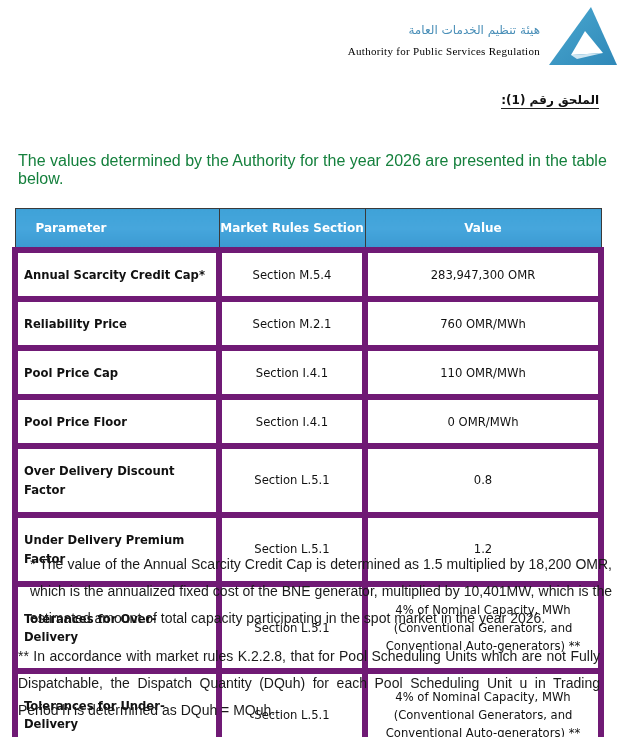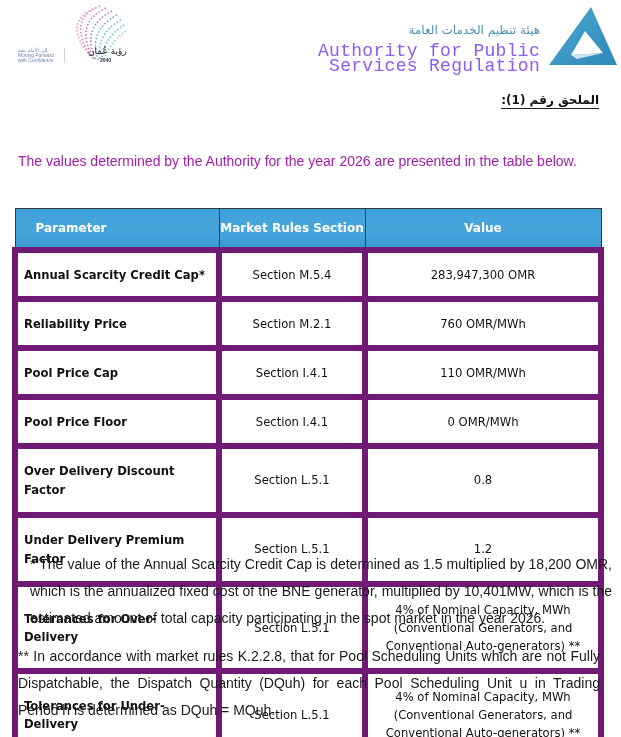--- a/index.html
+++ b/index.html
@@ -6,63 +6,46 @@
     body { width: 621px; height: 737px; position: relative; overflow: hidden; font-family: "Liberation Sans", sans-serif; color: #111; }
 
     .header { position: absolute; left: 0; top: 0; width: 621px; height: 75px; }
     .vision-logo { position: absolute; left: 8px; top: 2px; width: 135px; height: 66px; }
     .vision-caption { position: absolute; left: 10px; top: 46px; font-size: 5px; line-height: 5px; color: #6a86b8; width: 44px; border-right: 1px solid #c8d0dc; padding-right: 2px; }
     .vision-name { position: absolute; left: 80px; top: 44px; font-size: 9px; color: #222; font-family: "DejaVu Sans", sans-serif; }
     .vision-year { position: absolute; left: 92px; top: 55px; font-size: 5px; color: #333; font-weight: bold; }
 
     .authority { position: absolute; left: 278px; top: 18px; width: 262px; text-align: right; }
     .authority-ar { font-family: "DejaVu Sans", sans-serif; font-size: 12px; color: #4a8fb8; line-height: 24px; letter-spacing: 1px; direction: rtl; }
-    .authority-en { font-family: Liberation Mono, monospace; font-size: 18px; color: #8b5cf6; line-height: 15px; letter-spacing: 0.3px; margin-top: 2px; }
+    .authority-en { font-family: Liberation Serif, serif; font-size: 11px; color: #000000; line-height: 15px; letter-spacing: 0.3px; margin-top: 2px; }
     .triangle-logo { position: absolute; left: 547px; top: 3px; width: 72px; height: 64px; }
 
     .annex-title { position: absolute; right: 22px; top: 93px; font-family: "DejaVu Sans", sans-serif; font-weight: bold; font-size: 12px; direction: rtl; border-bottom: 1.5px solid #222; padding-bottom: 1px; color: #111; }
 
-    .intro { position: absolute; left: 18px; top: 152px; width: 590px; font-size: 14px; line-height: 18px; color: #a21caf; }
+    .intro { position: absolute; left: 18px; top: 152px; width: 590px; font-size: 16px; line-height: 18px; color: #15803d; }
 
     table.params { position: absolute; left: 12px; top: 208px; border-collapse: collapse; font-family: "DejaVu Sans", sans-serif; font-size: 11.6px; color: #111; }
     table.params th { background: #3d9fd6; background-image: linear-gradient(180deg, #3fa2d8 0%, #46a6dc 50%, #3b9ad2 100%); color: #ffffff; font-weight: bold; border: 1px solid #3a3a3a; padding: 0; height: 38px; font-size: 12px; }
     table.params th.c1 { text-align: left; padding-left: 20px; }
     table.params td { border: 6px solid #701a75; padding: 12px 6px; vertical-align: middle; line-height: 18px; }
     table.params td.c1 { font-weight: bold; text-align: left; width: 186px; }
     table.params td.c2 { text-align: center; width: 128px; }
     table.params td.c3 { text-align: center; width: 218px; }
     tr.r1 td { height: 19px; }
     tr.r2 td { height: 39px; line-height: 19px; }
     tr.r3 td { height: 57px; }
 
     .footnote { position: absolute; left: 18px; width: 582px; font-size: 14px; line-height: 27px; color: #1a1a1a; text-align: justify; }
     .fn1 { top: 539px; }
     .fn2 { top: 643px; }
   </style>
 </head>
 <body>
 
 <div class="header">
-  <div class="vision-logo">
-    <svg width="135" height="66">
-      <g fill="none" stroke-width="1.6" stroke-dasharray="1.5 2">
-        <path d="M92 4 C 70 12, 66 30, 84 56" stroke="#e27bbf"></path>
-        <path d="M98 6 C 76 16, 72 34, 86 57" stroke="#d66fb8"></path>
-        <path d="M104 9 C 82 20, 78 38, 88 58" stroke="#9c7dd0"></path>
-        <path d="M109 13 C 88 24, 84 41, 90 58" stroke="#6fa8dc"></path>
-        <path d="M113 18 C 94 28, 89 44, 92 58" stroke="#5cc0d8"></path>
-        <path d="M116 23 C 100 33, 94 47, 94 58" stroke="#62c6c9"></path>
-        <path d="M118 29 C 105 38, 98 50, 96 58" stroke="#8bd0c7"></path>
-        <path d="M88 6 C 66 14, 62 30, 82 54" stroke="#ef97cc"></path>
-      </g>
-    </svg>
-    <div class="vision-caption">إلى الأمام بثقة · Moving Forward with Confidence</div>
-    <div class="vision-name">رؤية عُمان</div>
-    <div class="vision-year">2040</div>
-  </div>
 
   <div class="authority">
     <div class="authority-ar">هيئة تنظيم الخدمات العامة</div>
     <div class="authority-en">Authority for Public Services Regulation</div>
   </div>
 
   <svg class="triangle-logo" viewBox="0 0 72 64">
     <defs>
       <linearGradient id="tg" x1="0" y1="0" x2="1" y2="1">
         <stop offset="0" stop-color="#4aa8d0"></stop>

